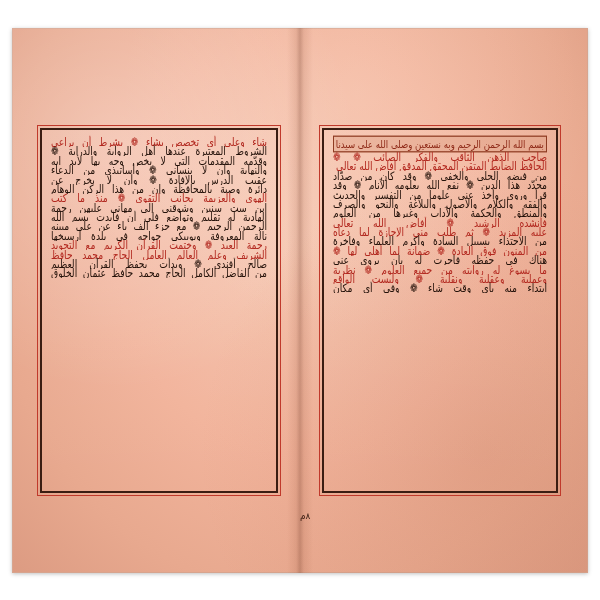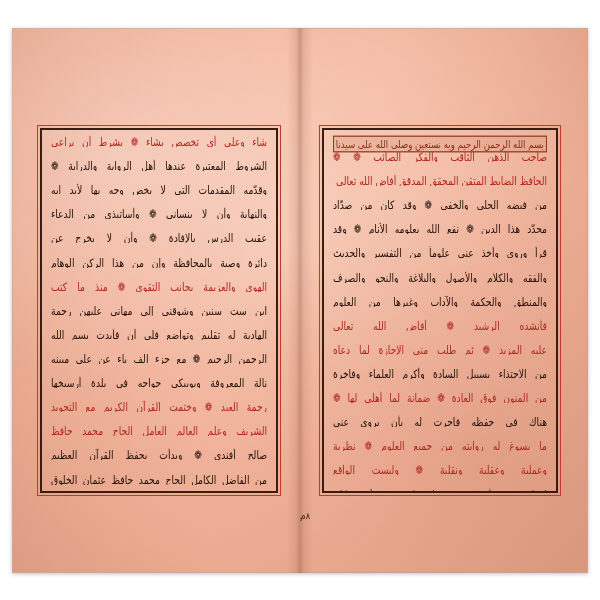--- a/index.html
+++ b/index.html
@@ -82,21 +82,20 @@
     box-sizing: border-box;
     padding: 7px 9px 7px 9px;
     overflow: hidden;
   }
   .page.right .frame { left: 22px;  right: 30px;  width: auto; }
   .page.left  .frame { left: 28px;  right: 22px;  width: auto; }
 
   .lines {
     display: flex;
     flex-direction: column;
-    justify-content: space-between;
     height: 100%;
   }
 
   .ln {
     direction: rtl;
     unicode-bidi: bidi-override;
     text-align: justify;
     text-align-last: justify;
     font-family: "DejaVu Sans", sans-serif;
     font-size: 9.2px;

